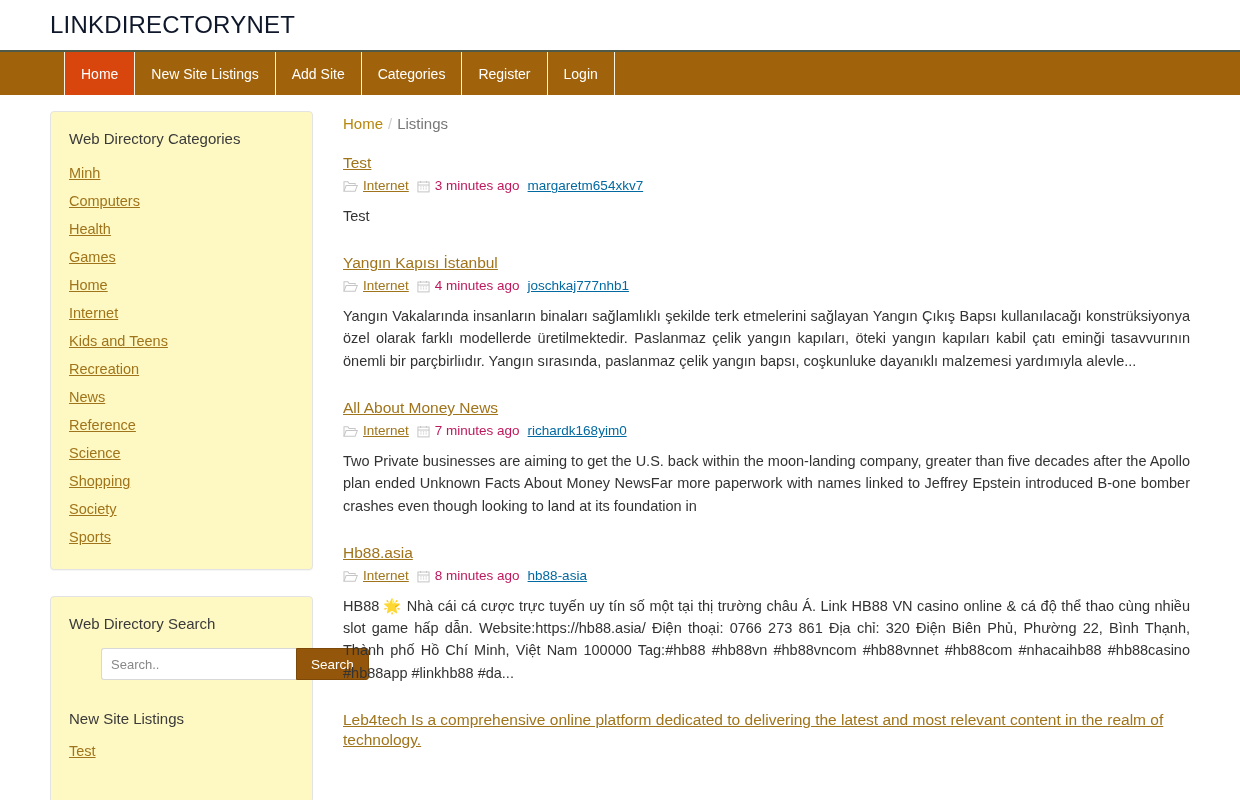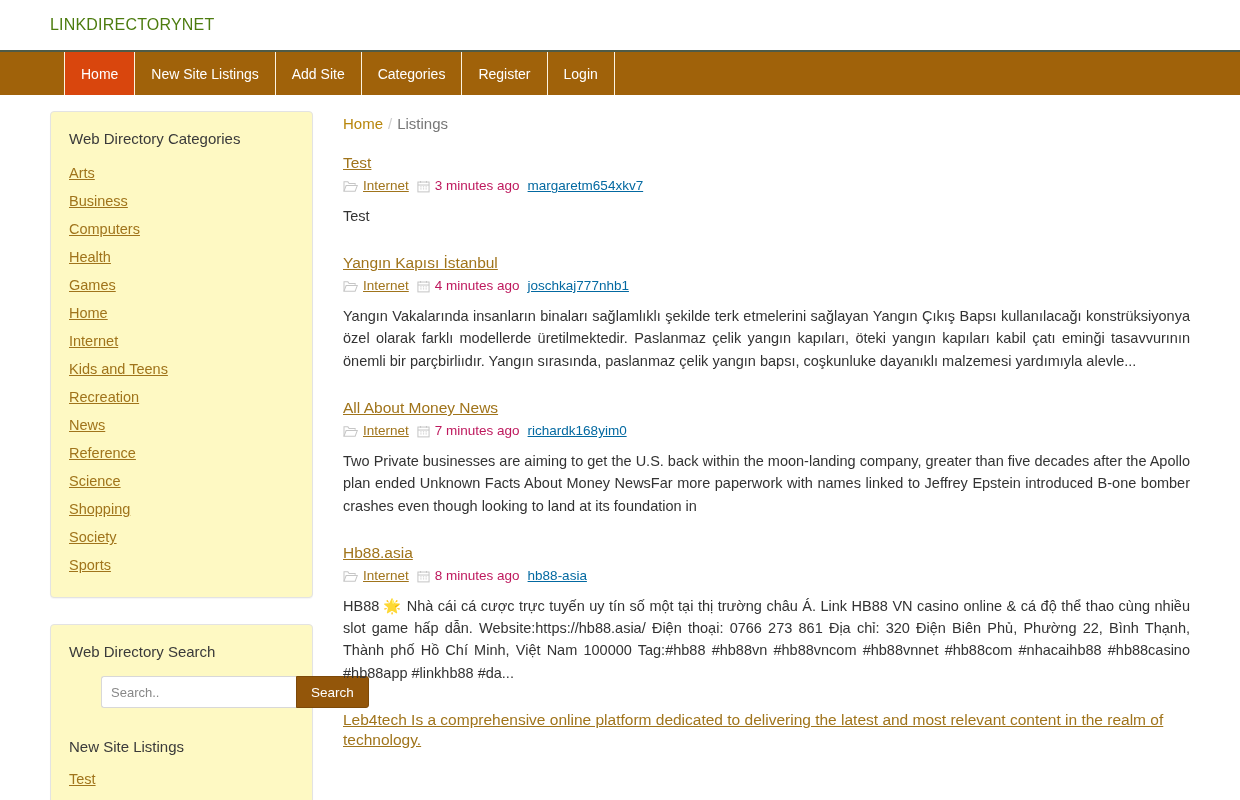--- a/index.html
+++ b/index.html
@@ -15,22 +15,22 @@
 
   
   .site-header {
     height: 50px;
     display: flex;
     align-items: center;
     padding-left: 50px;
     background: #ffffff;
   }
   .brand {
-    font-size: 16px;
-    color: #4d7c0f;
+    font-size: 24px;
+    color: #0f172a;
     letter-spacing: 0.2px;
     text-decoration: none;
     font-weight: normal;
   }
 
   
   .navbar {
     height: 45px;
     background: #a0620a;
     border-top: 2px solid #4f5b48;
@@ -203,22 +203,21 @@
     <a href="#" class="nav-item">Login</a>
   </nav>
 
 <div class="wrap">
 
   <aside class="sidebar">
 
     <div class="panel">
       <div class="panel-title">Web Directory Categories</div>
       <ul class="cat-list" id="cat-list">
-          <li><a href="#" class="cat-link">Arts</a></li>
-          <li><a href="#" class="cat-link">Business</a></li>
+          <li><a href="#" class="cat-link">Minh</a></li>
           <li><a href="#" class="cat-link">Computers</a></li>
           <li><a href="#" class="cat-link">Health</a></li>
           <li><a href="#" class="cat-link">Games</a></li>
           <li><a href="#" class="cat-link">Home</a></li>
           <li><a href="#" class="cat-link">Internet</a></li>
           <li><a href="#" class="cat-link">Kids and Teens</a></li>
           <li><a href="#" class="cat-link">Recreation</a></li>
           <li><a href="#" class="cat-link">News</a></li>
           <li><a href="#" class="cat-link">Reference</a></li>
           <li><a href="#" class="cat-link">Science</a></li>

